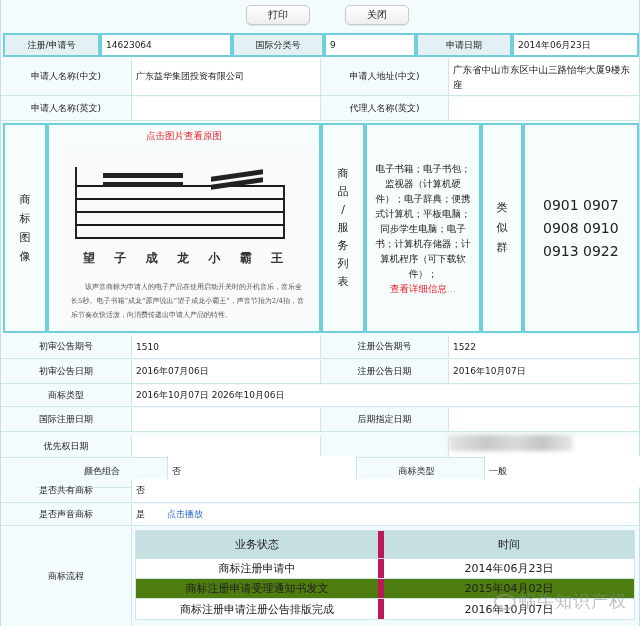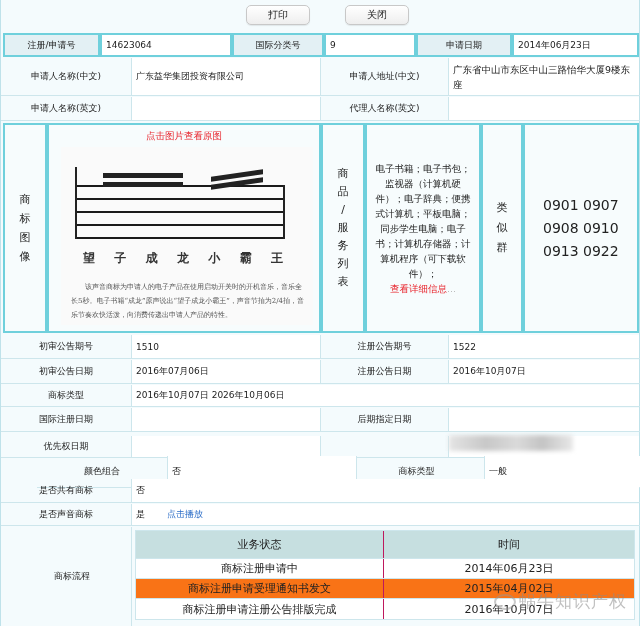--- a/index.html
+++ b/index.html
@@ -55,21 +55,21 @@
   .staff { position: absolute; left: 14px; width: 208px; height: 2px; background: #1a1a1a; }
   .tm-title { position: absolute; left: 22px; top: 103px; width: 200px; display: flex; justify-content: space-between; font-family: "DejaVu Serif", serif; font-size: 12px; font-weight: bold; color: #333; }
   .tm-desc { position: absolute; left: 10px; top: 133px; width: 236px; font-family: "DejaVu Serif", serif; font-size: 7px; line-height: 14px; color: #555; text-indent: 2em; }
 
   
   .proc { position: absolute; left: 134px; top: 530px; width: 500px; border: 1px solid #cde6ec; }
   .proc-row { display: flex; height: 20px; border-bottom: 1px solid #cde6ec; background: #fff; }
   .proc-row:last-child { border-bottom: none; }
   .proc-head { height: 28px; background: #c6dfe0; }
   .pc { display: flex; align-items: center; justify-content: center; font-size: 11px; }
-  .pc.c1 { width: 248px; border-right: 1px solid #be185d; }
+  .pc.c1 { width: 248px; border-right: 6px solid #be185d; }
   .pc.c2 { flex: 1; }
   .proc-head .pc { font-size: 11px; }
 
   .blurred { position: absolute; left: 448px; top: 435px; width: 124px; height: 16px; background: linear-gradient(90deg, #e4e4e4, #c8c8c8 30%, #dadada 55%, #c4c4c4 75%, #e8e8e8); filter: blur(2px); }
 
   .watermark { position: absolute; right: 12px; bottom: 13px; font-size: 17px; color: rgba(140,140,140,0.55); letter-spacing: 1px; }
   .wm-icon { display: inline-block; width: 22px; height: 16px; border: 2px solid rgba(150,150,150,0.5); border-radius: 50%; vertical-align: middle; margin-right: 3px; }
 </style>
 </head>
 <body>
@@ -248,33 +248,33 @@
   <div class="row" style="top:504px;height:22px;">
     <div class="cell lbl" style="left:0;width:130px;">是否声音商标</div>
     <div class="vsep" style="left:130px;"></div>
     <div class="cell val bg-white" style="left:131px;width:507px;">
       <span>是</span>
       <span class="blue-link" style="margin-left:22px;">点击播放</span>
     </div>
   </div>
 
   <div class="row" style="top:527px;height:99px;border-bottom:none;">
-    <div class="cell lbl" style="left:6px;width:130px;text-align:center;">商标流程</div>
+    <div class="cell lbl" style="left:0;width:130px;text-align:center;">商标流程</div>
     <div class="vsep" style="left:130px;"></div>
   </div>
   <div class="proc">
     <div class="proc-row proc-head">
       <div class="pc c1">业务状态</div>
       <div class="pc c2">时间</div>
     </div>
     <div class="proc-row">
       <div class="pc c1">商标注册申请中</div>
       <div class="pc c2">2014年06月23日</div>
     </div>
-    <div class="proc-row" style="background:#f97316;">
+    <div class="proc-row" style="background:#4d7c0f;">
       <div class="pc c1">商标注册申请受理通知书发文</div>
       <div class="pc c2">2015年04月02日</div>
     </div>
     <div class="proc-row">
       <div class="pc c1">商标注册申请注册公告排版完成</div>
       <div class="pc c2">2016年10月07日</div>
     </div>
   </div>
 
   <div class="watermark">

